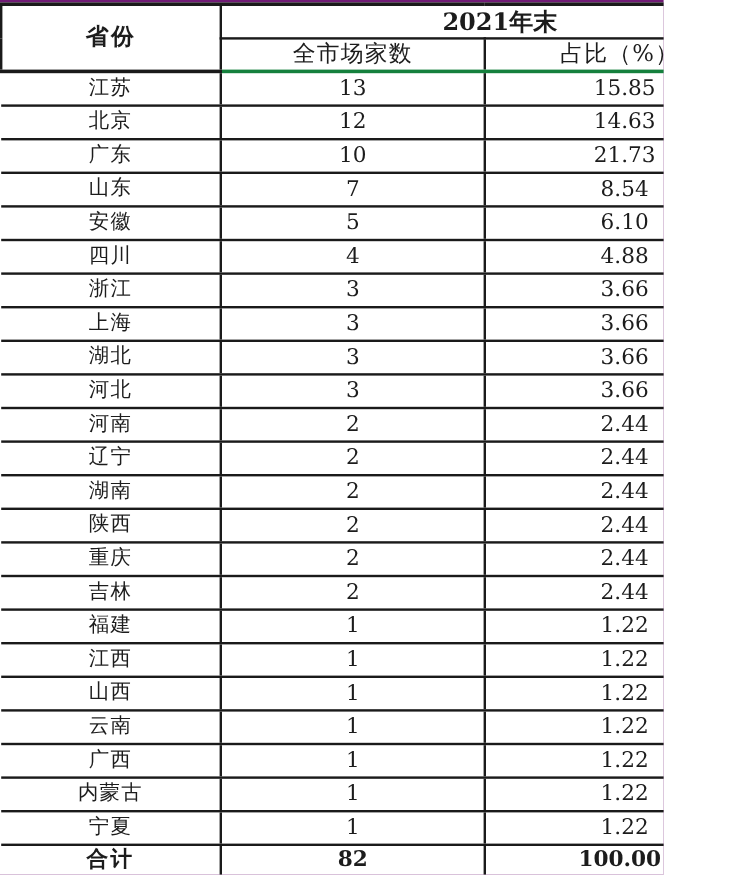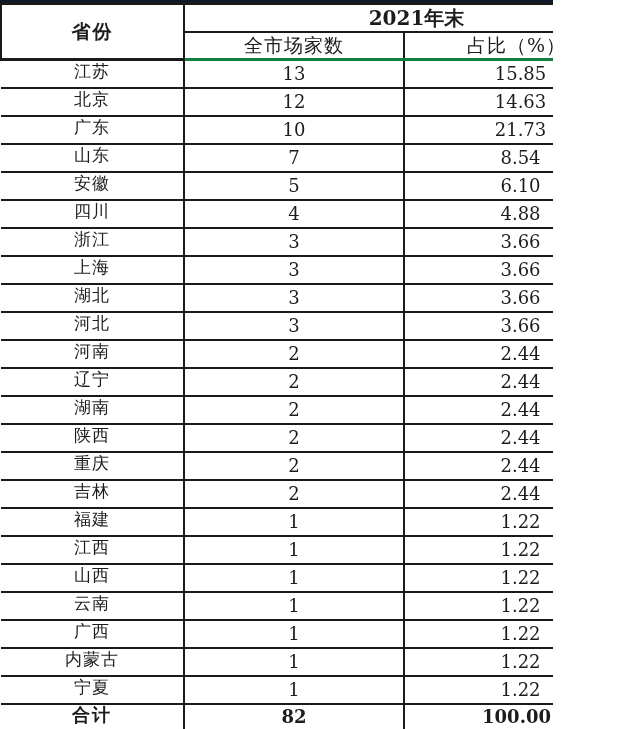--- a/index.html
+++ b/index.html
@@ -4,21 +4,21 @@
 <style>
   * { margin: 0; padding: 0; box-sizing: border-box; }
   html, body {
     width: 627px; height: 729px;
     background: #ffffff;
     font-family: "DejaVu Serif", "Liberation Serif", serif;
     color: #1c1c1c;
   }
   .page {
     width: 553px; height: 729px;
-    background: #0f172a;
+    background: #701a75;
     overflow: hidden;
   }
   table.stat-table {
     width: 627px;
     height: 727px;
     margin-top: 2px;
     border-collapse: collapse;
     table-layout: fixed;
     background: #ffffff;
   }
@@ -61,21 +61,21 @@
     letter-spacing: 1px;
   }
   th.h-percent { border-left: 2px solid #1a1a1a; border-radius: 11px; }
 
   
   tbody td {
     border-bottom: 2px solid #1a1a1a;
   }
   tbody td.cell-count   { border-left: 2px solid #1a1a1a; }
   tbody td.cell-percent { border-left: 2px solid #1a1a1a; padding-left: 8px; }
-  td.cell-province { font-size: 17px; letter-spacing: 1px; font-family: Liberation Mono, monospace; }
+  td.cell-province { font-size: 17px; letter-spacing: 1px; }
   td.cell-count, td.cell-percent { font-size: 18px; }
 
   
   tfoot td {
     border-bottom: 3px solid #1a1a1a;
     font-weight: bold;
   }
   tfoot td.cell-province { font-size: 18px; letter-spacing: 2px; }
   tfoot td.cell-count,
   tfoot td.cell-percent { border-left: 2px solid #1a1a1a; font-size: 18px; }

